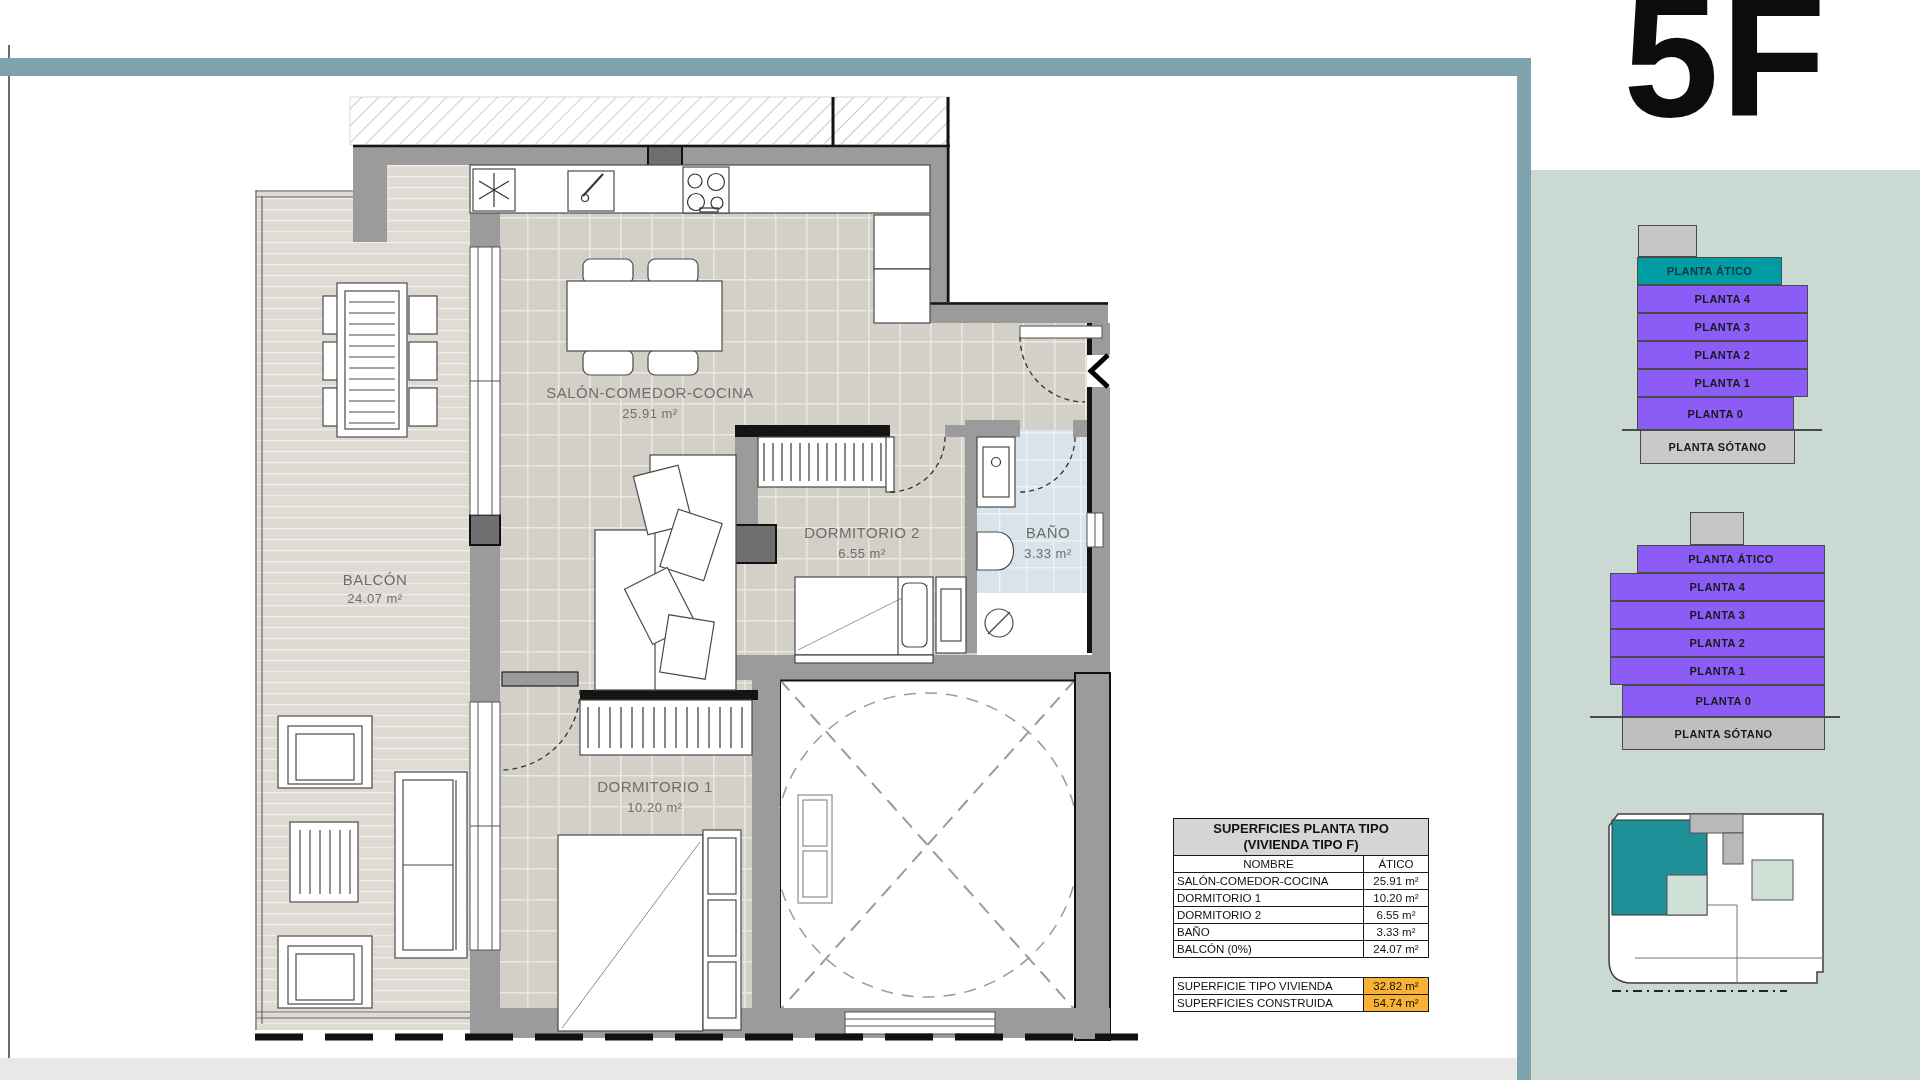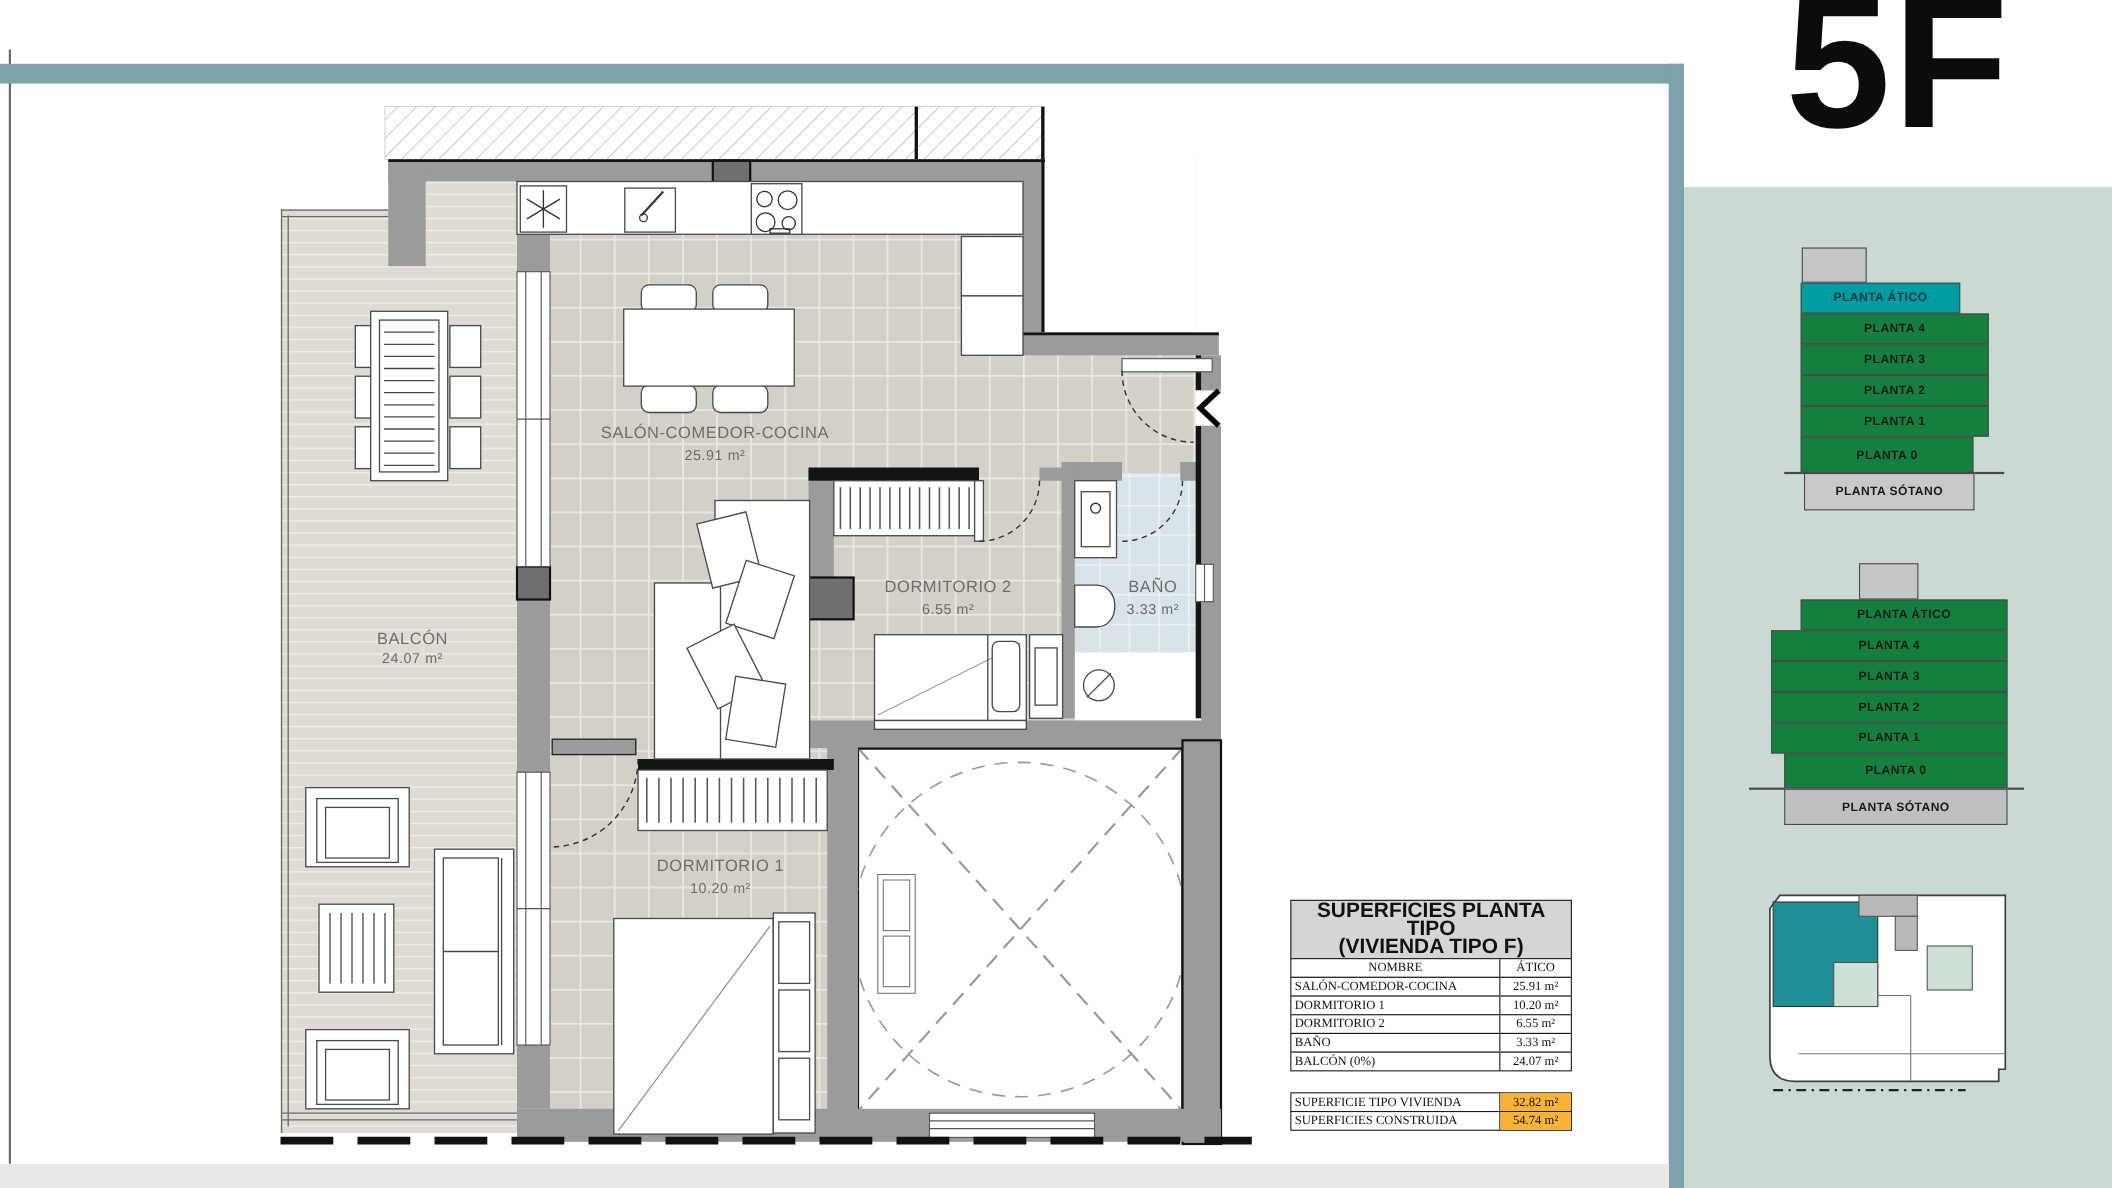--- a/index.html
+++ b/index.html
@@ -10,34 +10,34 @@
   #side-teal-bar{left:1517px;top:58px;width:14px;height:1022px;background:#7EA3AC;}
   #edge-line{left:8px;top:45px;width:2px;height:1013px;background:#3a3a3a;opacity:.75;}
   #bottom-strip{left:0;top:1058px;width:1517px;height:22px;background:#E8E8E6;}
   
   #sidebar{left:1531px;top:0;width:389px;height:1080px;background:#fff;}
   #sidebar-panel{left:1531px;top:170px;width:389px;height:910px;background:#CAD9D1;}
   #unit-title{left:1531px;top:-30px;width:389px;text-align:center;font-size:172px;
     font-weight:800;color:#0c0c0c;letter-spacing:2px;line-height:1;}
   
   .elev{position:absolute;}
-  .elev .fl{position:absolute;box-sizing:border-box;border:1px solid #4a4a4a;background:#15803d;
+  .elev .fl{position:absolute;box-sizing:border-box;border:1px solid #4a4a4a;background:#8b5cf6;
     display:flex;align-items:center;justify-content:center;font-size:11px;font-weight:bold;
     color:#1a1a1a;letter-spacing:.4px;}
   .elev .roof{position:absolute;box-sizing:border-box;border:1px solid #4a4a4a;background:#C6C6C6;}
   .elev .ground{position:absolute;height:2px;background:#4a4a4a;}
   .fl.atico-hl{background:#009CA3;color:#11393d;}
   .fl.sotano1{background:#C9C9C9;}
   .fl.sotano2{background:#BFBFBF;}
   
   #stable{left:1173px;top:818px;width:256px;font-size:11.5px;color:#111;}
   #stable .hdr{box-sizing:border-box;border:1px solid #1a1a1a;background:#D5D5D5;
-    text-align:center;font-weight:bold;font-size:19px;line-height:16px;padding:2px 0;}
+    text-align:center;font-weight:bold;font-size:13px;line-height:16px;padding:2px 0;}
   .trow{box-sizing:border-box;display:flex;border:1px solid #1a1a1a;margin-top:-1px;height:18px;
-    line-height:16px;background:#fff;font-family:Liberation Serif, serif;}
+    line-height:16px;background:#fff;}
   .trow .n{flex:1;padding-left:3px;border-right:1px solid #1a1a1a;white-space:nowrap;overflow:hidden;}
   .trow .v{width:64px;text-align:center;}
   .trow.chdr .n,.trow.chdr .v{text-align:center;padding-left:0;}
   #stable .gap{height:20px;}
   .trow.tot .v{background:#F9B233;}
 </style>
 </head>
 <body>
 
 <svg class="abs" style="left:0;top:0" width="1920" height="1080" viewBox="0 0 1920 1080">

